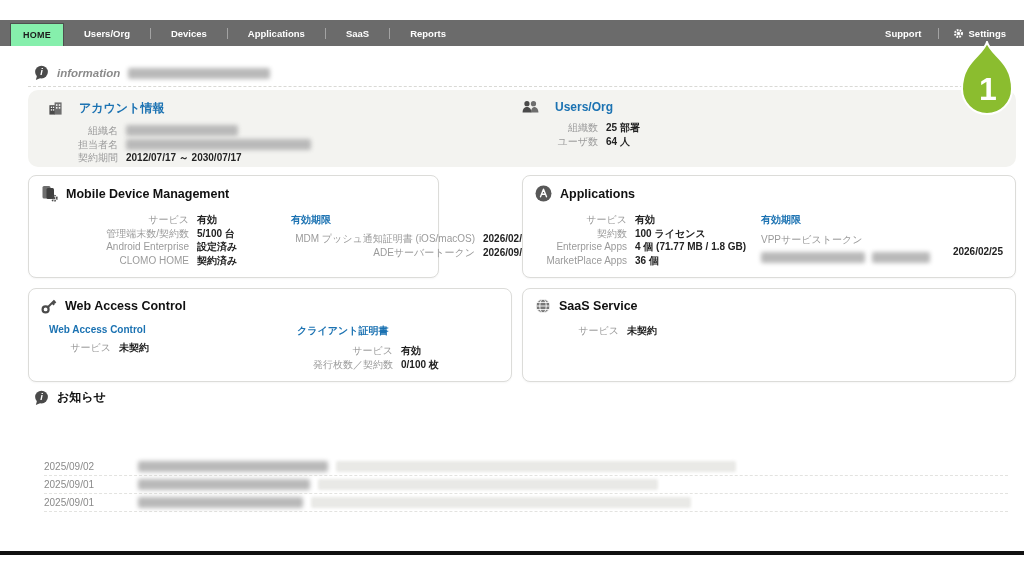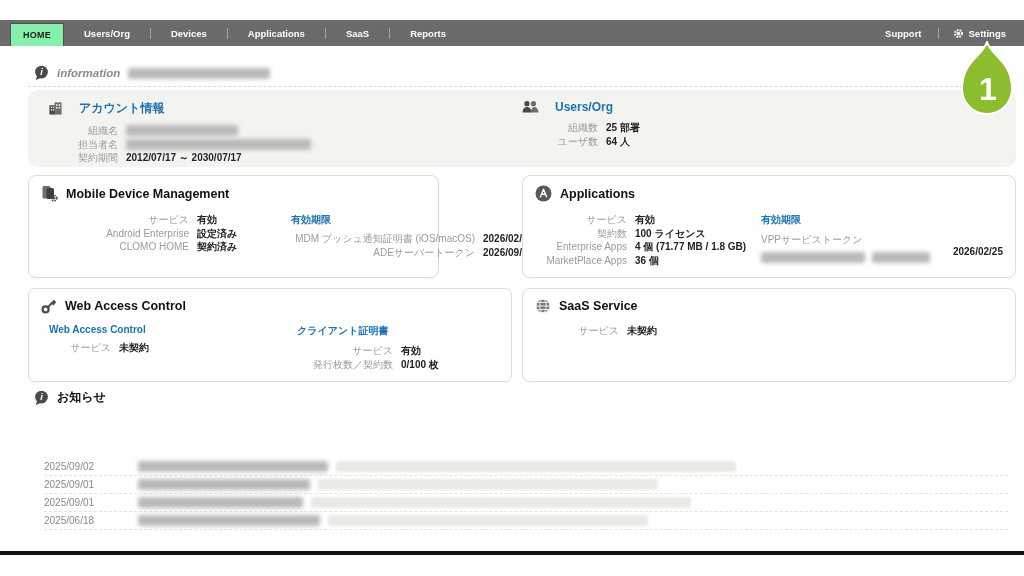--- a/index.html
+++ b/index.html
@@ -42,21 +42,21 @@
   
   .card { position:absolute; background:#fff; border:1px solid #dcdcd9; border-radius:8px; box-shadow:0 1px 2px rgba(0,0,0,.04); }
   .card-head { position:absolute; left:12px; top:9px; display:flex; align-items:center; gap:8px; }
   .card-title { font-size:12.5px; font-weight:bold; color:#111; }
   .grid { position:absolute; display:flex; flex-direction:column; gap:0; }
   .blue-label { font-size:10px; font-weight:bold; color:#1b72b2; cursor:pointer; }
   .gray-label { font-size:10px; color:#9b9b9b; }
 
   #card-mdm  { left:28px;  top:175px; width:411px; height:103px; }
   #card-apps { left:522px; top:175px; width:494px; height:103px; }
-  #card-wac  { left:28px;  top:288px; width:484px; height:94px;border-radius:7px; }
+  #card-wac  { left:28px;  top:288px; width:484px; height:94px; }
   #card-saas { left:522px; top:288px; width:494px; height:94px; }
 
   #mdm-left  { left:12px; top:37px; } #mdm-left .k { width:148px; }
   #mdm-right { left:262px; top:37px; } #mdm-right .k { width:184px; }
   #mdm-right .exp { margin-bottom:5px; }
 
   #apps-left { left:12px; top:37px; } #apps-left .k { width:92px; }
   #apps-right { left:238px; top:37px; width:242px; }
   #apps-right .exp { margin-bottom:6px; }
   .vpp-date { position:absolute; right:0; top:33px; font-size:10px; font-weight:bold; color:#222; }
@@ -206,20 +206,24 @@
         </svg>
       </span>
       <span class="card-title">Mobile Device Management</span>
     </div>
     <div class="grid" id="mdm-left">
       <div class="kv">
           <span class="k">サービス</span>
           <span class="v">有効</span>
         </div>
       <div class="kv">
+          <span class="k">管理端末数/契約数</span>
+          <span class="v">5/100 台</span>
+        </div>
+      <div class="kv">
           <span class="k">Android Enterprise</span>
           <span class="v">設定済み</span>
         </div>
       <div class="kv">
           <span class="k">CLOMO HOME</span>
           <span class="v">契約済み</span>
         </div>
     </div>
     <div class="grid" id="mdm-right">
       <span class="blue-label exp">有効期限</span>
@@ -344,22 +348,17 @@
     <div class="news-row">
       <span class="news-date">2025/09/01</span>
       <span class="blur" style="width:172px"></span>
       <span class="blur light" style="width:340px"></span>
     </div>
     <div class="news-row">
       <span class="news-date">2025/09/01</span>
       <span class="blur" style="width:165px"></span>
       <span class="blur light" style="width:380px"></span>
     </div>
-    <div class="news-row">
-      <span class="news-date">2025/06/18</span>
-      <span class="blur" style="width:182px"></span>
-      <span class="blur light" style="width:320px"></span>
-    </div>
   </div>
 
   <div class="footer-bar"></div>
 
 </div>
 
 </body></html>

